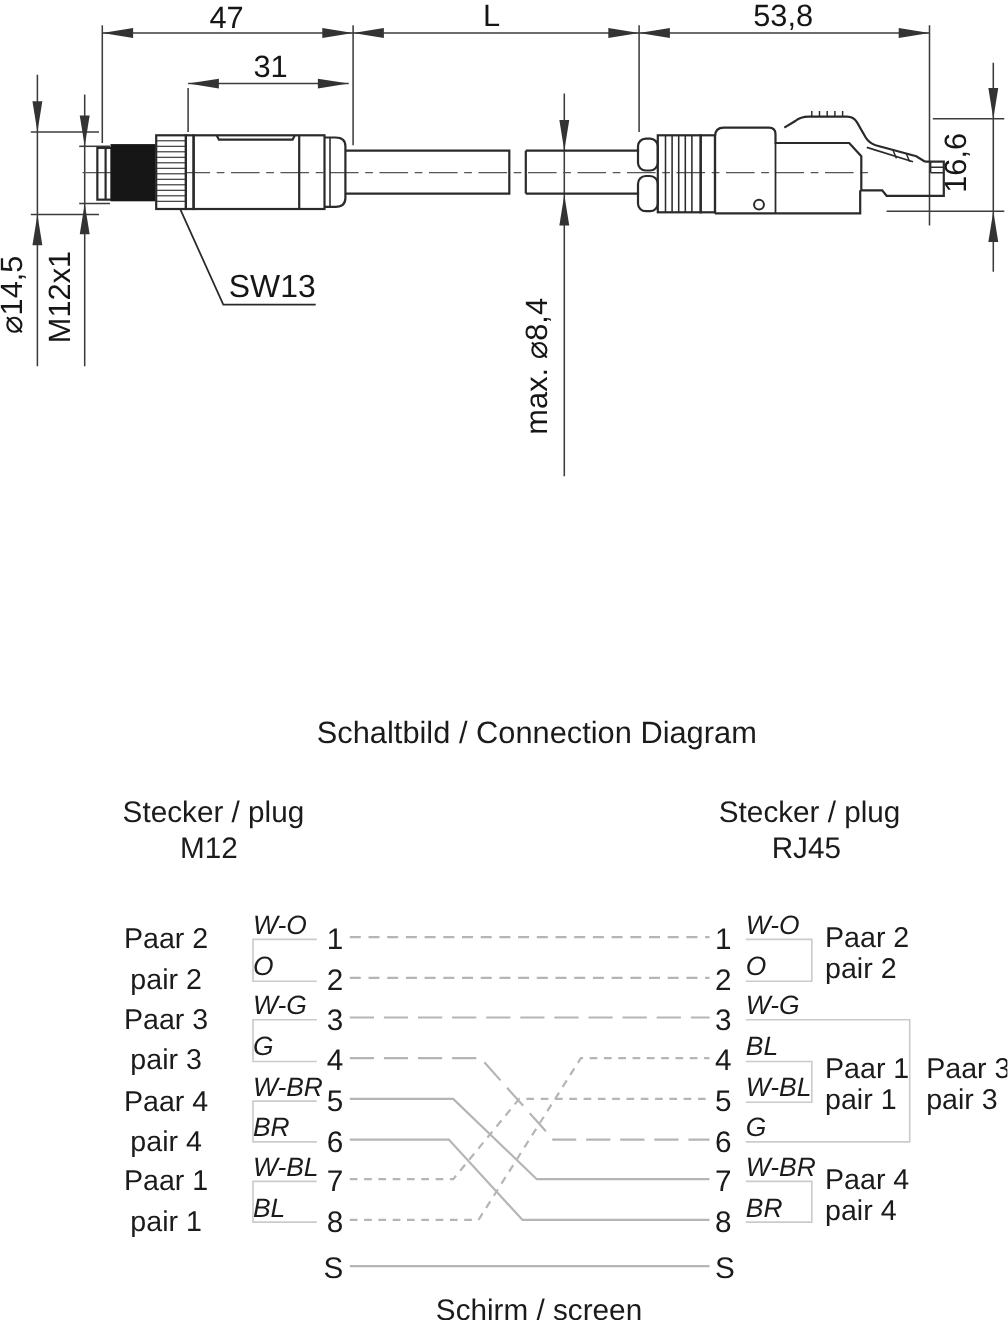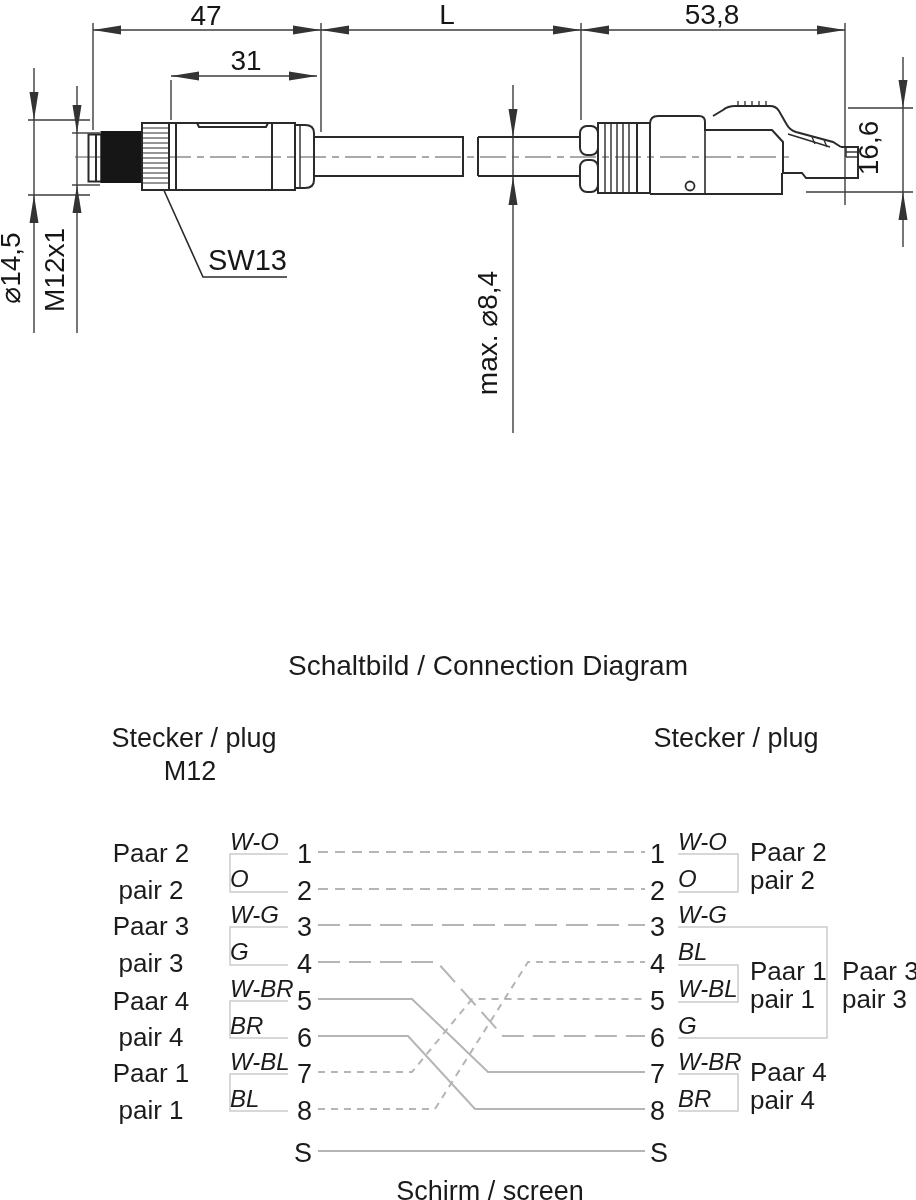--- a/index.html
+++ b/index.html
@@ -182,20 +182,21 @@
       <path d="M318,1109 H435 L528,962 H645" stroke-dasharray="7 6"></path>
       <path d="M318,1151 H645"></path>
     </g>
   </svg>
 
   <div class="abs ctr t-title" style="left:188px;top:622px;width:600px;margin-top:28px;">Schaltbild / Connection Diagram</div>
 
   <div class="abs ctr t-head" style="left:84px;top:723px;width:220px;">Stecker / plug</div>
   <div class="abs ctr t-head" style="left:80px;top:756px;width:220px;">M12</div>
   <div class="abs ctr t-head" style="left:626px;top:723px;width:220px;">Stecker / plug</div>
+  <div class="abs ctr t-head" style="left:623px;top:756px;width:220px;">RJ45</div>
 
   <div class="abs ctr t-pair" style="left:86px;top:838px;width:130px;">Paar 2</div>
   <div class="abs ctr t-pair" style="left:86px;top:875px;width:130px;">pair 2</div>
   <div class="abs ctr t-pair" style="left:86px;top:911px;width:130px;">Paar 3</div>
   <div class="abs ctr t-pair" style="left:86px;top:948px;width:130px;">pair 3</div>
   <div class="abs ctr t-pair" style="left:86px;top:986px;width:130px;">Paar 4</div>
   <div class="abs ctr t-pair" style="left:86px;top:1022px;width:130px;">pair 4</div>
   <div class="abs ctr t-pair" style="left:86px;top:1058px;width:130px;">Paar 1</div>
   <div class="abs ctr t-pair" style="left:86px;top:1095px;width:130px;">pair 1</div>
 

